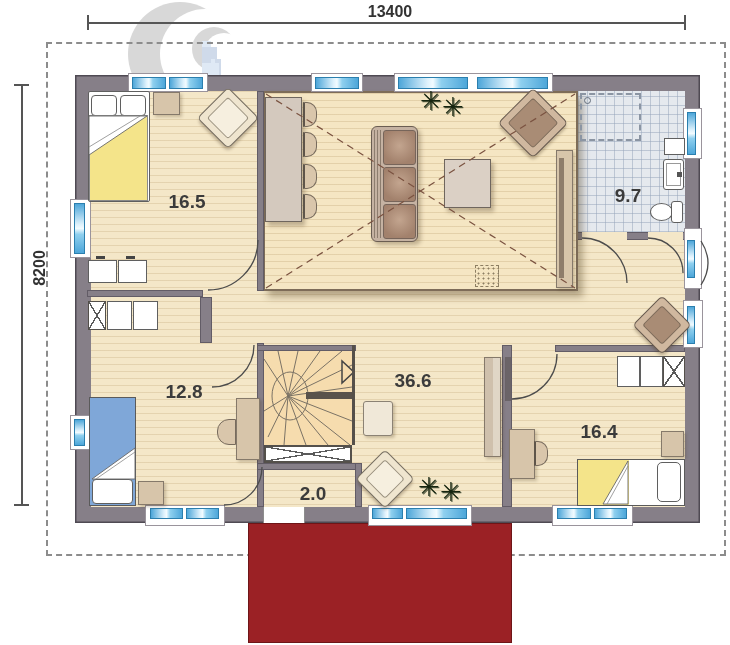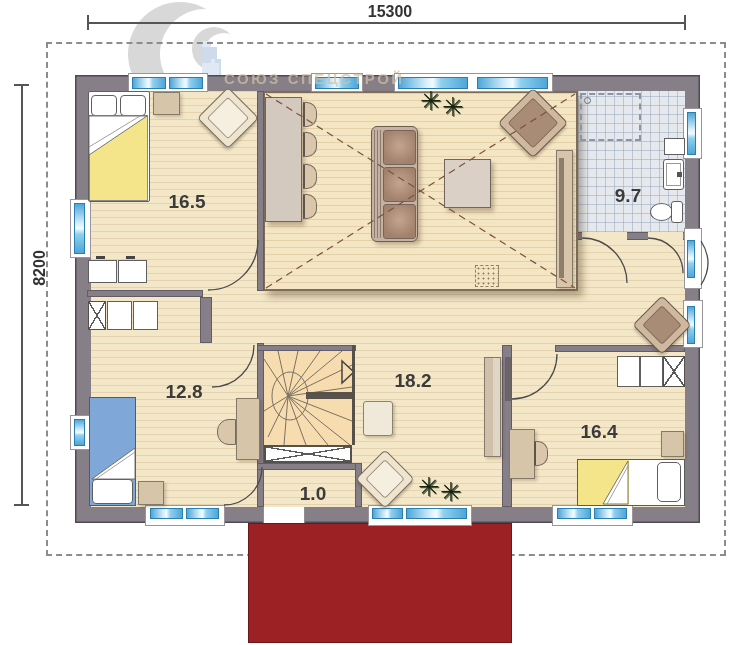--- a/index.html
+++ b/index.html
@@ -73,21 +73,21 @@
     <div class="sky" style="width:11px;height:26px;background:#eef4fb;"></div>
     <div class="sky" style="width:15px;height:30px;background:#cfdaea;"></div>
     <div class="sky" style="width:13px;height:18px;background:#dfe9f5;"></div>
     <div class="sky" style="width:9px;height:24px;background:#cfdaea;"></div>
     <div class="sky" style="width:17px;height:14px;background:#dfe9f5;"></div>
   </div>
 
   <div class="dimline" style="left:88px;top:22px;width:597px;height:1.5px;"></div>
   <div class="dimline" style="left:87px;top:15px;width:2px;height:15px;"></div>
   <div class="dimline" style="left:684px;top:15px;width:2px;height:15px;"></div>
-  <div class="dimlbl" style="left:390px;top:12px;">15300</div>
+  <div class="dimlbl" style="left:390px;top:12px;">13400</div>
 
   <div class="dimline" style="left:21px;top:85px;width:1.5px;height:420px;"></div>
   <div class="dimline" style="left:14px;top:84px;width:15px;height:2px;"></div>
   <div class="dimline" style="left:14px;top:504px;width:15px;height:2px;"></div>
   <div class="dimlbl" style="left:40px;top:268px;transform:translate(-50%,-50%) rotate(-90deg);">8200</div>
 
   <div class="dash-outline" style="left:46px;top:42px;width:680px;height:514px;"></div>
 
   <div class="wall" style="left:75px;top:75px;width:625px;height:448px;box-shadow:inset 0 0 0 1.5px #4f4a53;"></div>
   <div class="floor" style="left:91px;top:91px;width:594px;height:416px;"></div>
@@ -267,20 +267,19 @@
       <line x1="607" y1="504" x2="628" y2="466"></line>
     </g>
   </svg>
 
   <div class="xbox" style="left:88px;top:301px;width:18px;height:29px;"></div>
   <div class="whitef" style="left:107px;top:301px;width:25px;height:29px;"></div>
   <div class="whitef" style="left:133px;top:301px;width:25px;height:29px;"></div>
 
   <div class="label" style="left:187px;top:202px;">16.5</div>
   <div class="label" style="left:628px;top:196px;">9.7</div>
-  <div class="label" style="left:413px;top:381px;">18.2</div>
+  <div class="label" style="left:413px;top:381px;">36.6</div>
   <div class="label" style="left:184px;top:392px;">12.8</div>
-  <div class="label" style="left:313px;top:494px;">1.0</div>
+  <div class="label" style="left:313px;top:494px;">2.0</div>
   <div class="label" style="left:599px;top:432px;">16.4</div>
 
-  <div class="wm-text" style="left:224px;top:70px;">СОЮЗ СПЕЦСТРОЙ</div>
 
 </div>
 
 </body></html>

